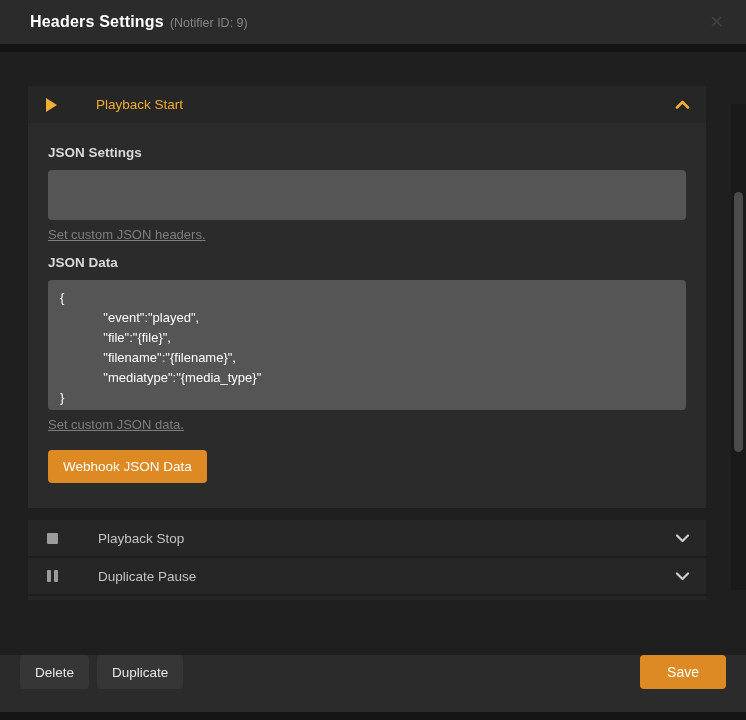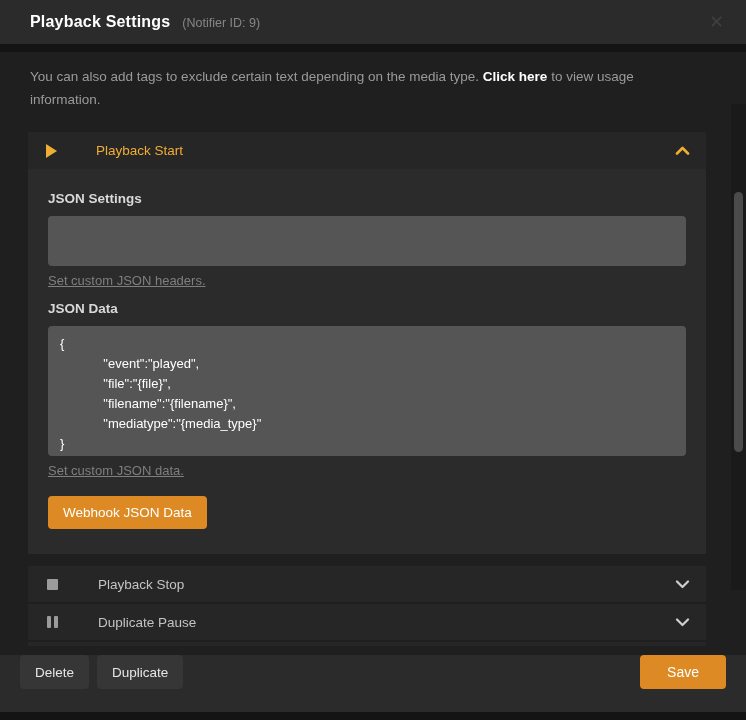--- a/index.html
+++ b/index.html
@@ -15,21 +15,21 @@
   }
 
   
   .modal-header {
     height: 44px; flex: 0 0 44px;
     background: var(--modal-chrome, #2b2b2b);
     display: flex; align-items: center;
     padding: 0 18px 0 30px;
   }
   .modal-title { color: #ffffff; font-size: 16px; font-weight: bold; letter-spacing: .2px; }
-  .notifier-id { color: #868686; font-size: 12.5px; margin-left: 12px; position: relative; top: 1px; }
+  .notifier-id { color: #868686; font-size: 12.5px; margin-left: 6px; position: relative; top: 1px; }
   .close-btn {
     margin-left: auto; color: #3f3f3f; font-size: 18px; font-weight: bold;
     cursor: pointer; line-height: 1; padding: 4px;
   }
 
   .edge-strip { height: 8px; flex: 0 0 8px; background: #141414; }
 
   
   .modal-body {
     flex: 1 1 auto; position: relative; overflow: hidden;
@@ -118,30 +118,29 @@
     background: var(--button-orange, #dd8a24); border: none; border-radius: 4px;
     color: #ffffff; font-size: 14px; cursor: pointer; font-family: inherit;
   }
 </style>
 </head>
 <body>
 
 <div class="modal">
 
   <div class="modal-header">
-    <span class="modal-title">Playback Settings</span>
+    <span class="modal-title">Headers Settings</span>
     <span class="notifier-id">(Notifier ID: 9)</span>
     <span class="close-btn">✕</span>
   </div>
 
   <div class="edge-strip"></div>
 
   <div class="modal-body">
 
-    <p class="intro"><span>You can also add tags to exclude certain text depending on the media type. </span><span class="link">Click here</span><span> to view usage information.</span></p>
 
     <div class="panel-group">
 
       <div class="panel">
         <div class="panel-heading active">
           <span class="play-icon"></span>
           <span class="hd-label">Playback Start</span>
           <span class="hd-caret">
             <svg width="15" height="9" viewBox="0 0 15 9">
                 <polyline points="2,7.5 7.5,2 13,7.5" stroke="#efad33" stroke-width="2.6" fill="none" stroke-linecap="round" stroke-linejoin="round"></polyline>

